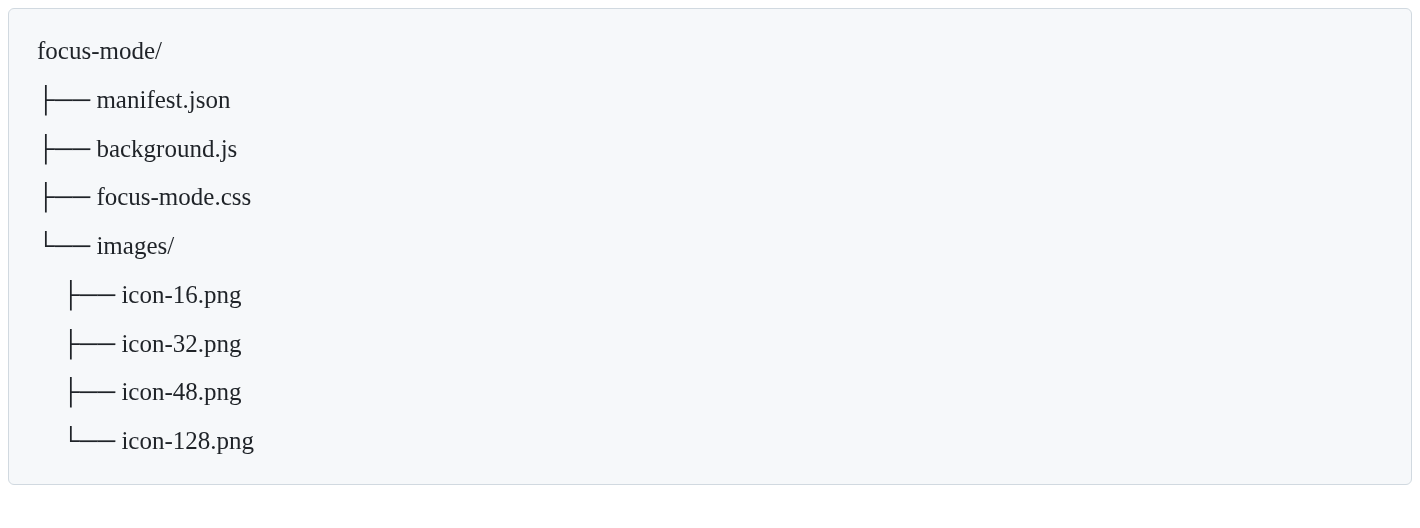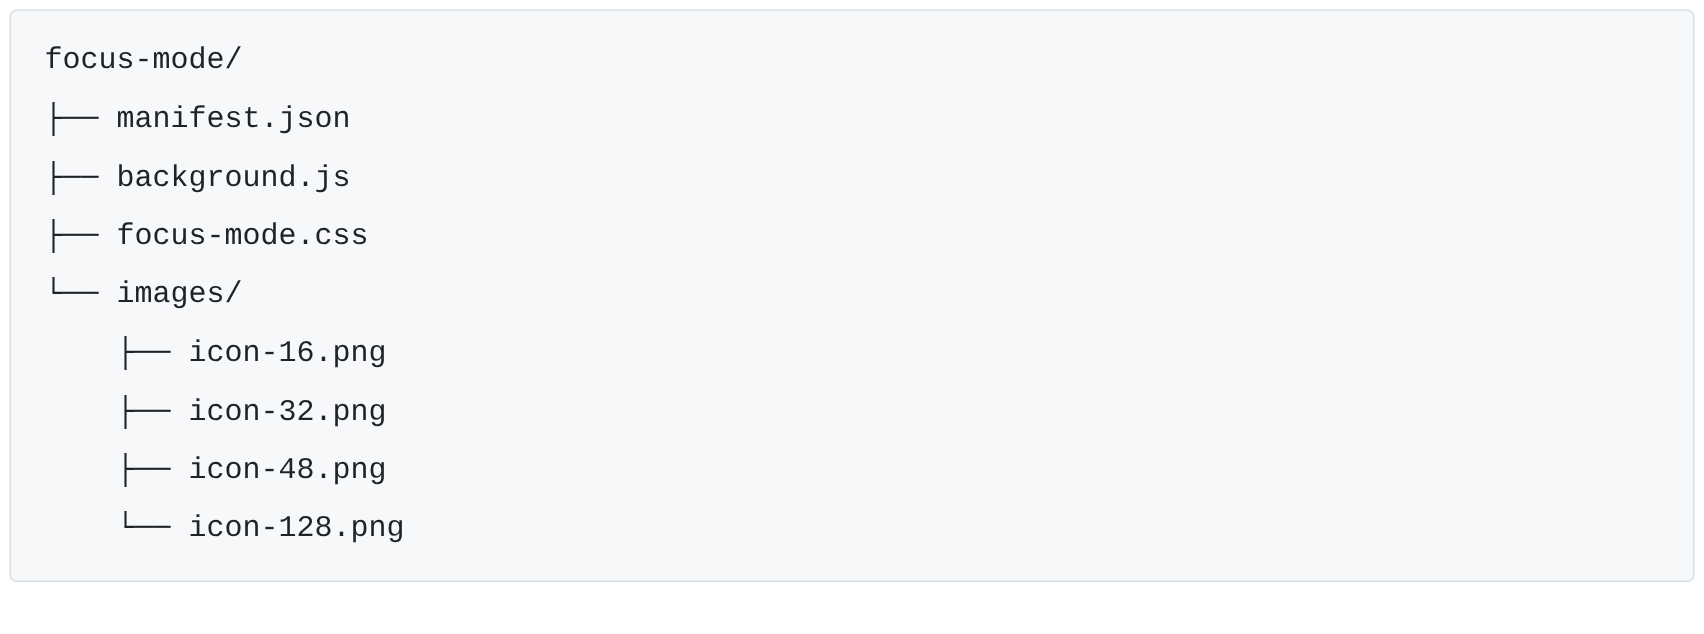--- a/index.html
+++ b/index.html
@@ -1,18 +1,19 @@
 <!DOCTYPE html>
 <html><head>
   <meta charset="utf-8">
   <style>
     * {
       margin: 0;
       padding: 0;
       box-sizing: border-box;
+      font-family: Liberation Serif, serif;
     }
     body {
       font-family: ui-monospace, SFMono-Regular, "SF Mono", Menlo, Consolas, "Liberation Mono", monospace;
       background: #ffffff;
       padding: 8px;
     }
     .code-block {
       background: #f6f8fa;
       border: 1px solid #d1d9e0;
       border-radius: 6px;

